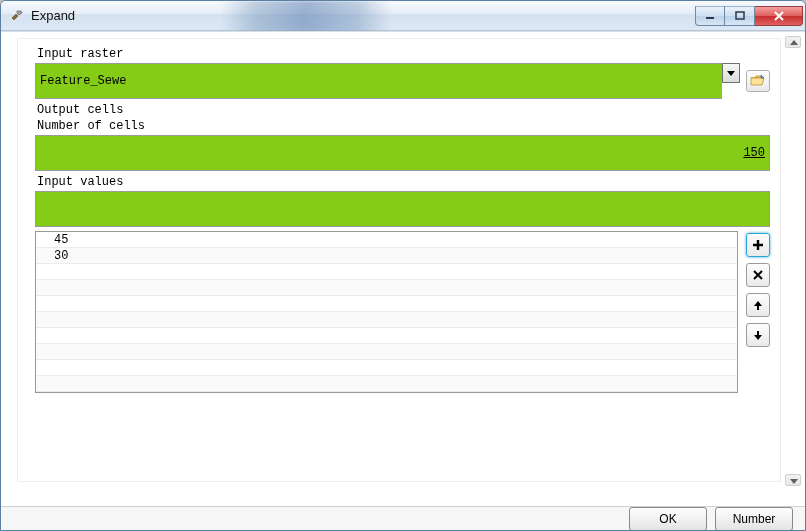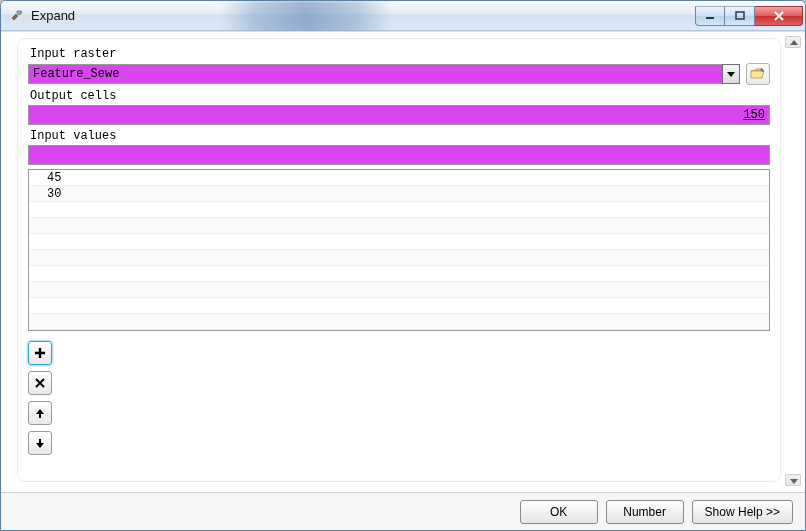--- a/index.html
+++ b/index.html
@@ -92,34 +92,34 @@
   .scroll-edge.bottom::after{
     border-bottom:none;
     border-top:5px solid #606060;
     top:4px;
   }
 
   .content {
     position:absolute;
     top:6px; left:16px; right:24px; bottom:48px;
     border: 1px solid #ececec;
-    border-radius:8px;
-    padding: 6px 10px 10px 10px;
+    border-radius:2px;
+    padding: 6px 10px 10px 17px;
     font-family: "Courier New", monospace;
     font-size: 12px;
     color:#000;
     overflow:hidden;
   }
   .field-label { margin: 2px 0 2px 2px; }
   .row { display:flex; align-items:center; gap:6px; margin-bottom:4px; }
   .textinput {
     flex:1;
-    height:20px;
+    height:36px;
     border:1px solid #9a9a9a;
-    background:#d946ef;
+    background:#84cc16;
     padding:1px 4px;
     font-family: "Courier New", monospace;
     font-size: 12px;
   }
   .textinput.right { text-align:right;text-decoration:underline; }
   .combo {
     position:relative;
     flex:1;
     display:flex;
   }
@@ -143,21 +143,20 @@
     border-radius:3px;
     background:linear-gradient(to bottom,#fefefe,#e9e9e9);
     display:flex;align-items:center;justify-content:center;
     cursor:pointer;
   }
 
   .zone-area {
     display:flex;
     gap:8px;
     margin-top:4px;
-    flex-direction:column;
   }
   .zone-list {
     flex:1;
     height:162px;
     border:1px solid #9a9a9a;
     background:#fff;
     overflow:hidden;
   }
   .zone-row {
     height:16px;
@@ -177,21 +176,21 @@
     cursor:pointer;
   }
   .sq-btn.add {
     border:1px solid #2aa4d4;
     box-shadow: 0 0 3px rgba(42,164,212,0.9);
   }
 
   .footer {
     position:absolute;
     left:0; right:0; bottom:0;
-    height:38px;
+    height:24px;
     border-top:1px solid #d0d0d0;
     background:#f6f6f6;
     display:flex;
     align-items:center;
     justify-content:flex-end;
     gap:8px;
     padding:0 12px;
   }
   .btn {
     min-width:78px;
@@ -254,20 +253,21 @@
           <svg width="16" height="14" viewBox="0 0 16 14">
             <path d="M1 4 L5 4 L6 2 L12 2 L12 4 L1 4 Z" fill="#f3cc66" stroke="#b48a1e" stroke-width="0.7"></path>
             <path d="M1 4 L14 4 L12 11 L1 11 Z" fill="#ffe39a" stroke="#b48a1e" stroke-width="0.7"></path>
             <path d="M11 1 L14 4 L11 4 Z" fill="#6aa0e0" stroke="#2a5aa0" stroke-width="0.6"></path>
           </svg>
         </div>
       </div>
 
       <div class="field-label">Output cells</div>
 
+      <div class="field-label">Number of cells</div>
       <div class="row">
         <input class="textinput right" value="150" style="">
       </div>
 
       <div class="field-label">Input values</div>
       <div class="row">
         <input class="textinput" value="" style="">
       </div>
 
       <div class="zone-area">
@@ -305,16 +305,15 @@
               </svg>
           </div>
         </div>
       </div>
 
     </div>
 
     <div class="footer">
       <button class="btn">OK</button>
       <button class="btn">Number</button>
-      <button class="btn">Show Help &gt;&gt;</button>
     </div>
   </div>
 </div>
 
 </body></html>

